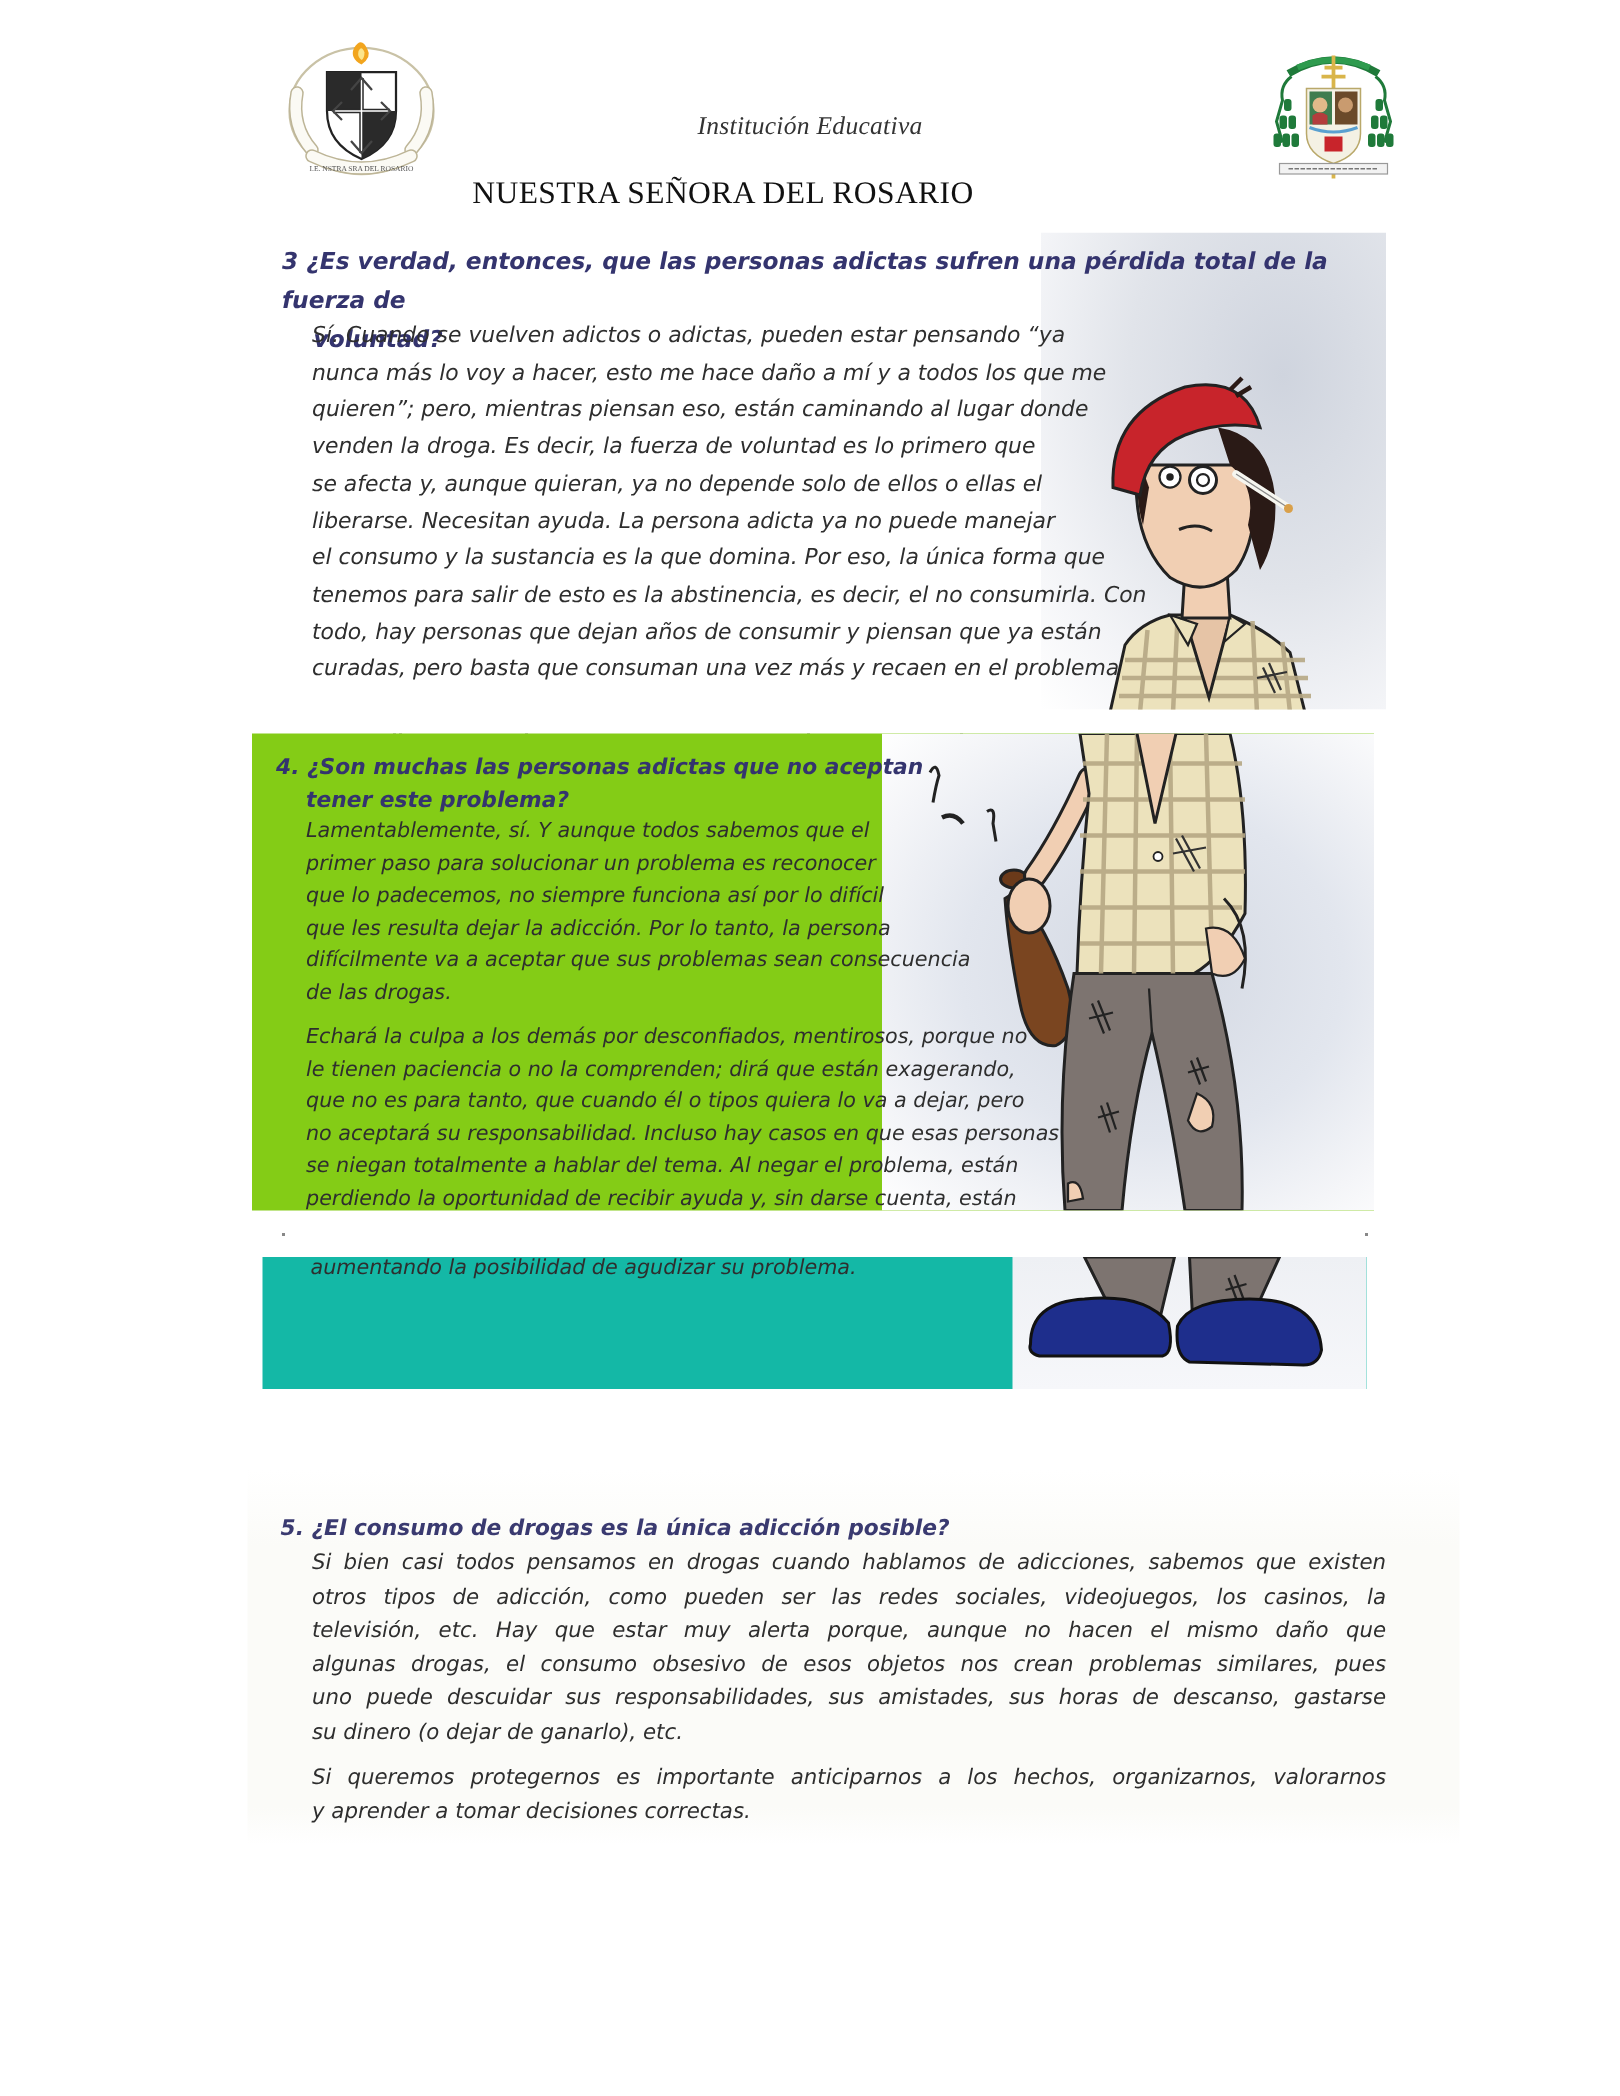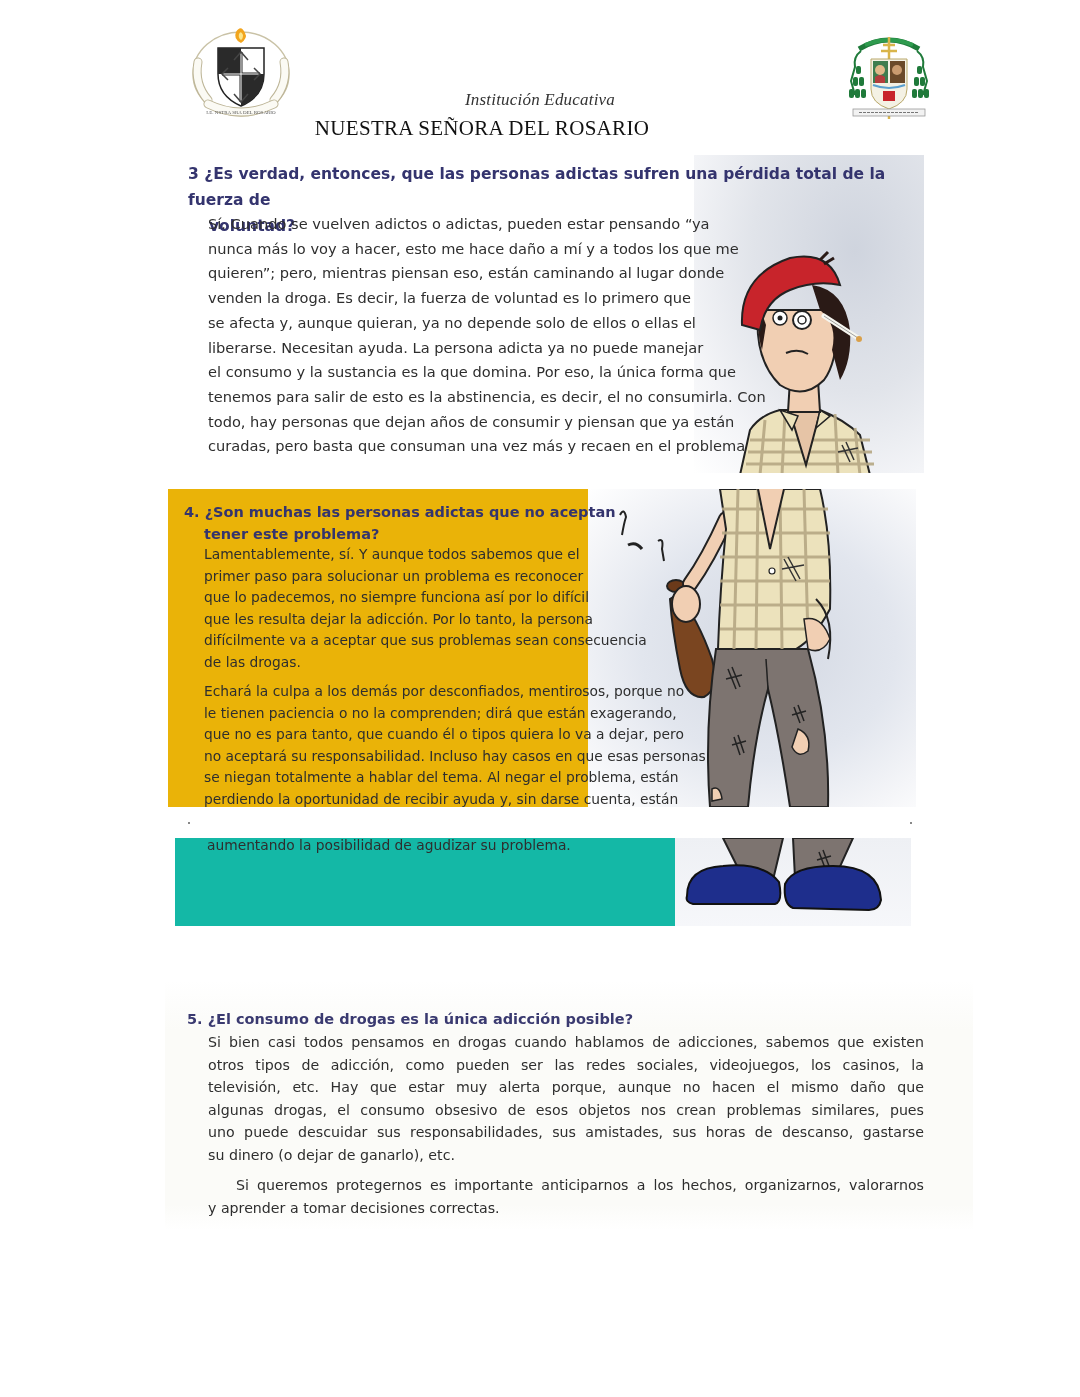--- a/index.html
+++ b/index.html
@@ -3,39 +3,39 @@
   <meta charset="utf-8">
   <style>
     * { margin: 0; padding: 0; box-sizing: border-box; }
     html, body { width: 1080px; height: 1397px; background: #ffffff; overflow: hidden; }
     body { position: relative; font-family: "DejaVu Sans", sans-serif; color: #2b2b2b; }
 
     .header { position: absolute; left: 0; top: 0; width: 1080px; height: 150px; }
     .logo-left { position: absolute; left: 188px; top: 24px; width: 106px; height: 96px; }
     .logo-right { position: absolute; left: 845px; top: 33px; width: 88px; height: 90px; }
     .inst-sub { position: absolute; left: 0; width: 1080px; top: 74px; text-align: center;
-      font-family: "Liberation Serif", serif; font-size: 17px; color: #333; font-style: italic; letter-spacing: 0.2px; margin-top: 16px; }
+      font-family: "Liberation Serif", serif; font-size: 17px; color: #333; font-style: italic; letter-spacing: 0.2px; }
     .inst-name { position: absolute; left: 0; width: 964px; top: 116px; text-align: center;
       font-family: "Liberation Serif", serif; font-size: 21px; color: #111; letter-spacing: 0.3px; }
 
-    .panel { position: absolute; overflow: hidden; }
+    .panel { position: absolute; overflow: hidden; font-style: italic; }
 
     .q-title { position: absolute; color: #34346e; font-weight: bold; font-family: "DejaVu Sans", sans-serif; }
     .para { position: absolute; color: #2e2e2e; font-family: "DejaVu Sans", sans-serif; }
     .para .ln { display: block; white-space: nowrap; }
 
     
     #sec3 { left: 152px; top: 155px; width: 772px; height: 318px; background: #ffffff; }
     #sec3 .sky { position: absolute; right: 0; top: 0; width: 230px; height: 318px;
       background: radial-gradient(ellipse at 70% 30%, #cfd4de 0%, #e1e4ea 45%, #f3f4f7 75%, #ffffff 100%); }
     #sec3 .q-title { left: 36px; top: 6px; font-size: 15.5px; line-height: 26px; width: 700px; }
     #sec3 .para { left: 56px; top: 57px; font-size: 14.6px; line-height: 24.7px; }
 
     
-    #sec4 { left: 168px; top: 489px; width: 748px; height: 318px; background: #eab308; }
+    #sec4 { left: 168px; top: 489px; width: 748px; height: 318px; background: #84cc16; }
     #sec4 .sky { position: absolute; left: 420px; top: 0; width: 328px; height: 318px;
       background: radial-gradient(ellipse at 55% 50%, #d3d8e2 0%, #e2e6ee 50%, #f4f5f8 80%, #ffffff 100%); }
     #sec4 .q-title { left: 16px; top: 12px; font-size: 14.5px; line-height: 22px; }
     #sec4 .para.p1 { left: 36px; top: 55px; font-size: 13.8px; line-height: 21.6px; }
     #sec4 .para.p2 { left: 36px; top: 192px; font-size: 13.8px; line-height: 21.6px; }
 
     #sec4b { left: 175px; top: 838px; width: 736px; height: 88px; background: #14b8a6; }
     #sec4b .sky { position: absolute; left: 500px; top: 0; width: 236px; height: 88px;
       background: linear-gradient(180deg, #eef0f4 0%, #f6f7fa 100%); }
     #sec4b .para { left: 32px; top: -4px; font-size: 13.8px; line-height: 22px; }
@@ -44,21 +44,21 @@
     .dots span { position: absolute; width: 2px; height: 2px; background: #888; top: 0; }
 
     
     #sec5 { left: 165px; top: 980px; width: 808px; height: 250px;
       background: linear-gradient(180deg, #ffffff 0%, #fbfbf8 20%, #fbfbf8 90%, #ffffff 100%); }
     #sec5 .q-title { left: 22px; top: 28px; font-size: 14.5px; line-height: 22px; color: #3a3a70; }
     #sec5 .para.p1 { left: 43px; top: 51px; font-size: 14.2px; line-height: 22.5px; width: 716px; text-align: justify; }
     #sec5 .para.p1 .ln { text-align-last: justify; }
     #sec5 .para.p1 .ln.last { text-align-last: left; }
     #sec5 .para.p2 { left: 43px; top: 194px; font-size: 14.2px; line-height: 22.5px; width: 716px; }
-    #sec5 .para.p2 .ln.first { text-align: justify; text-align-last: justify; margin-left: 28px; }
+    #sec5 .para.p2 .ln.first { text-align: justify; text-align-last: justify; }
 
     svg { display: block; }
   </style>
 </head>
 <body>
 
 <div class="header">
   <div class="logo-left">
     <svg width="106" height="96" viewBox="0 0 106 96">
       <ellipse cx="53" cy="50" rx="48" ry="42" fill="none" stroke="#c9c2a6" stroke-width="1.5"></ellipse>

